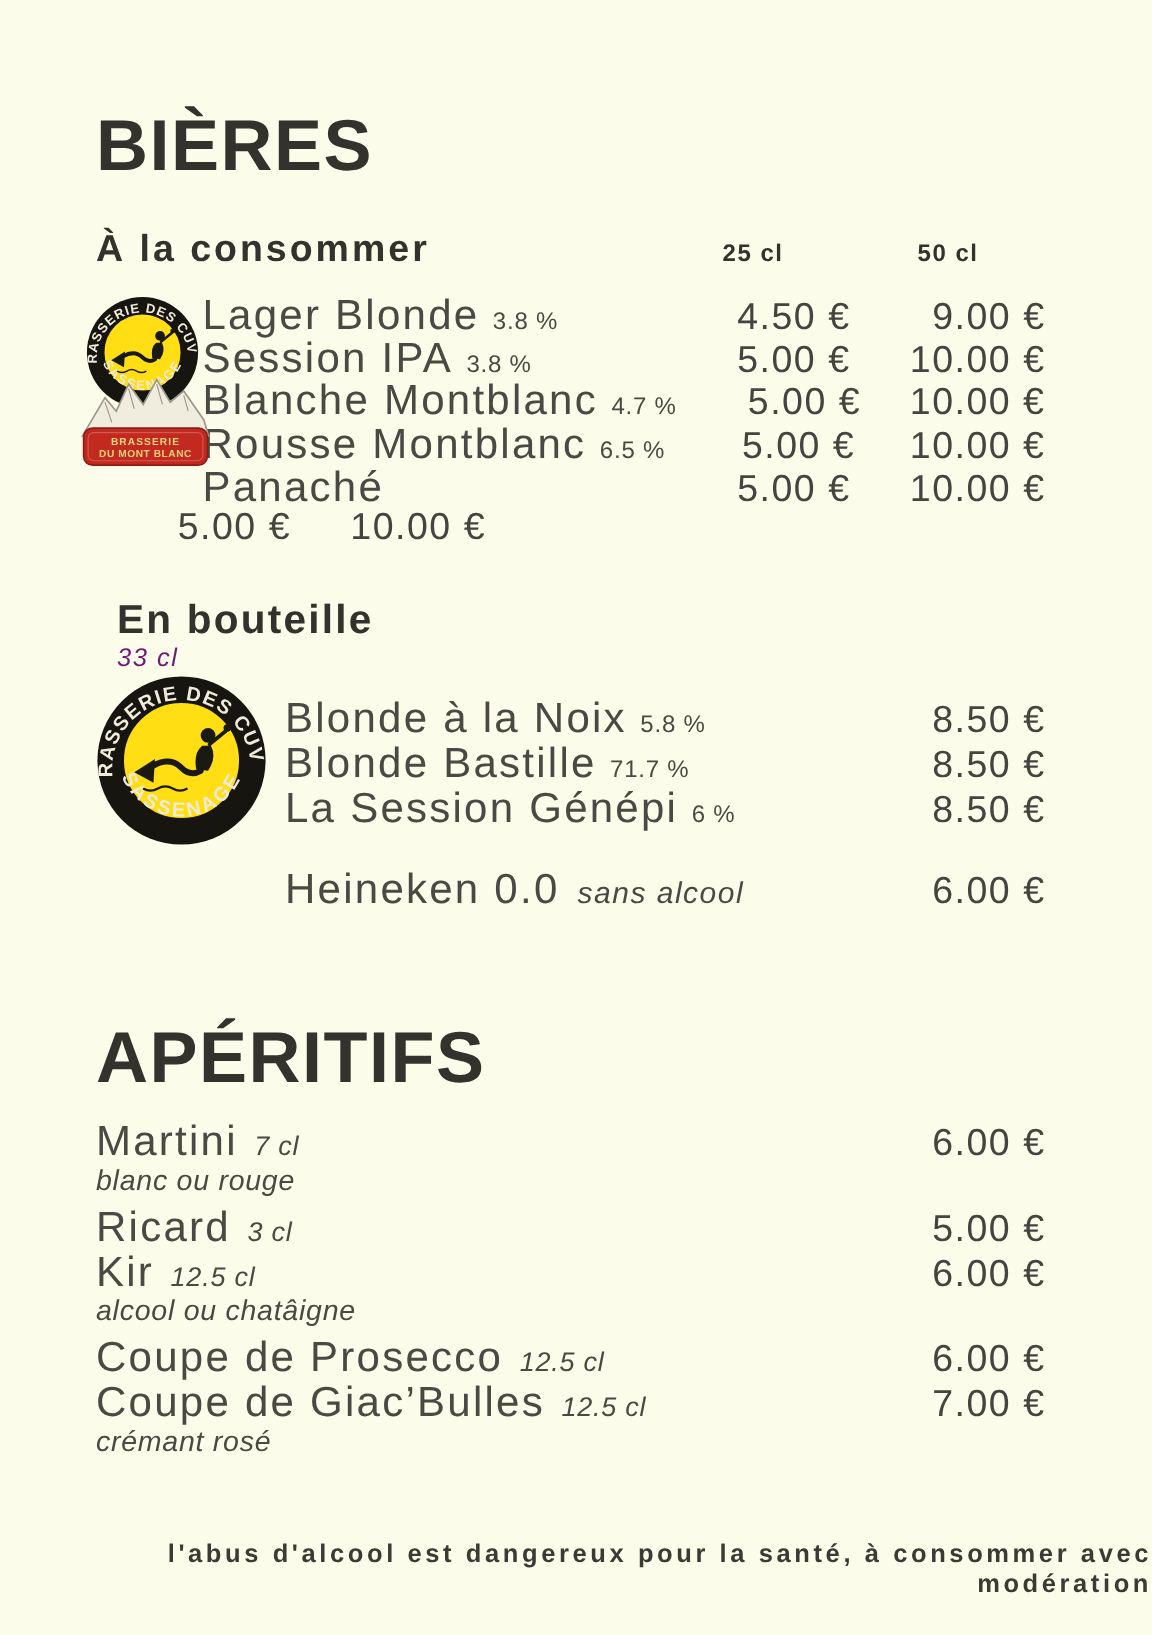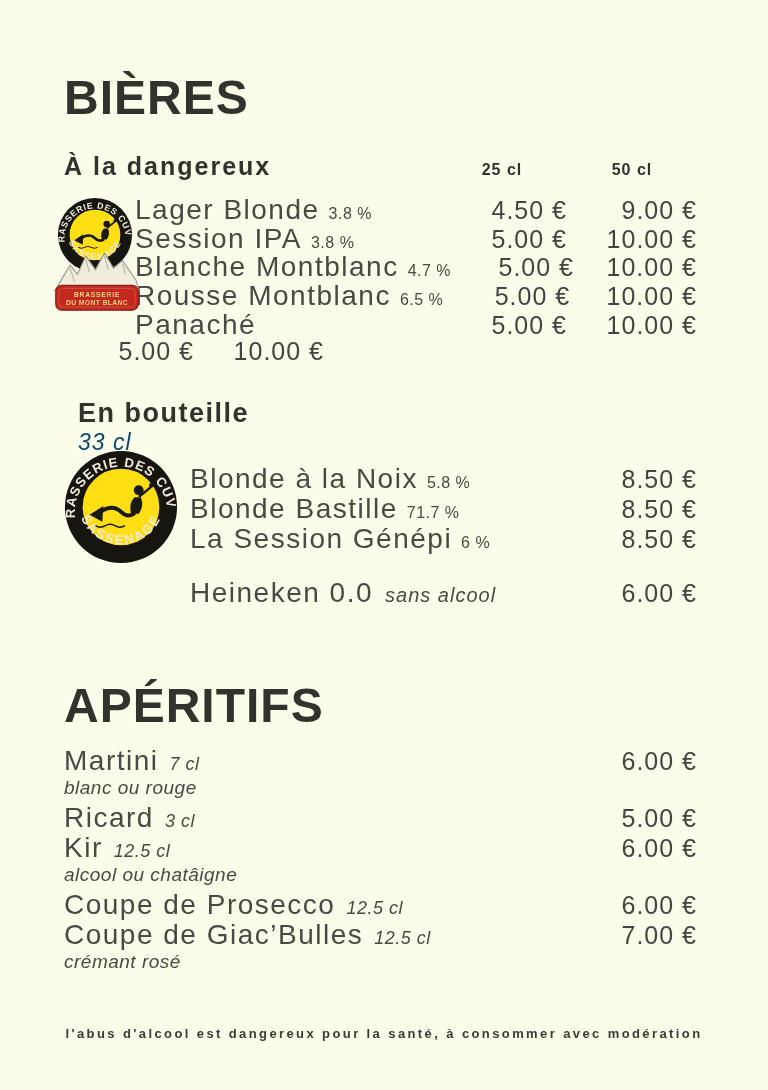--- a/index.html
+++ b/index.html
@@ -32,49 +32,49 @@
 
   
   .logo { position:absolute; }
   #sassenage-small { left:56px; top:196px; width:78px; height:78px; }
   #montblanc-logo  { left:52px; top:250px; width:90px; height:64px; }
   #sassenage-large { left:62px; top:448px; width:118px; height:118px; }
 
   
   .bouteille-head { position:absolute; top:398px; left:64px; display:flex; align-items:baseline;flex-direction:column; }
   .bouteille-head .lbl { font-size:27px; font-weight:bold; color:#33322d; letter-spacing:1.5px; }
-  .bouteille-head .size { font-size:23px; font-style:italic; margin-left:14px; color:#0c4a6e; letter-spacing:1px; }
+  .bouteille-head .size { font-size:17px; font-style:italic; margin-left:14px; color:#701a75; letter-spacing:1px; }
 
   .bouteille-rows { position:absolute; top:463px; left:190px; right:71px; }
   .b-row { display:flex; align-items:baseline; height:30px; }
   .heineken-row { position:absolute; top:577px; left:190px; right:71px; display:flex; align-items:baseline; }
   .note-inline { font-size:20px; font-style:italic; letter-spacing:1px; margin-left:12px; color:#4a4943; }
 
   
   .apero-list { position:absolute; top:745px; left:64px; right:71px; }
   .a-row { display:flex; align-items:baseline; height:30px; }
   .a-name { flex:1; white-space:nowrap; }
   .a-size { font-size:18px; font-style:italic; letter-spacing:0.5px; margin-left:11px; color:#4a4943; }
   .a-note { height:27px; line-height:25px; font-size:19px; font-style:italic; letter-spacing:0.5px; color:#4a4943; }
 
   
   .footer {
-    position:absolute; top:1026px; left:0; width:100%; text-align:center;
-    font-size:13px; font-weight:bold; letter-spacing:2.4px; color:#3b3a35;
+    position:absolute; top:1026px; left:0; width:100%; text-align:right;
+    font-size:17px; font-weight:bold; letter-spacing:2.4px; color:#3b3a35;
   }
 </style>
 </head>
 <body>
 
 <div class="page">
 
   <h1 class="sec-title" id="title-bieres">BIÈRES</h1>
 
   <div class="pression-head">
-    <div class="lbl">À la dangereux</div>
+    <div class="lbl">À la consommer</div>
     <div class="col">25 cl</div>
     <div class="col">50 cl</div>
   </div>
 
   <div class="pression-rows">
     <div class="p-row">
       <div class="p-name"><span class="nm">Lager Blonde</span><span class="abv">3.8 %</span></div>
       <div class="price">4.50 €</div>
       <div class="price">9.00 €</div>
     </div>

